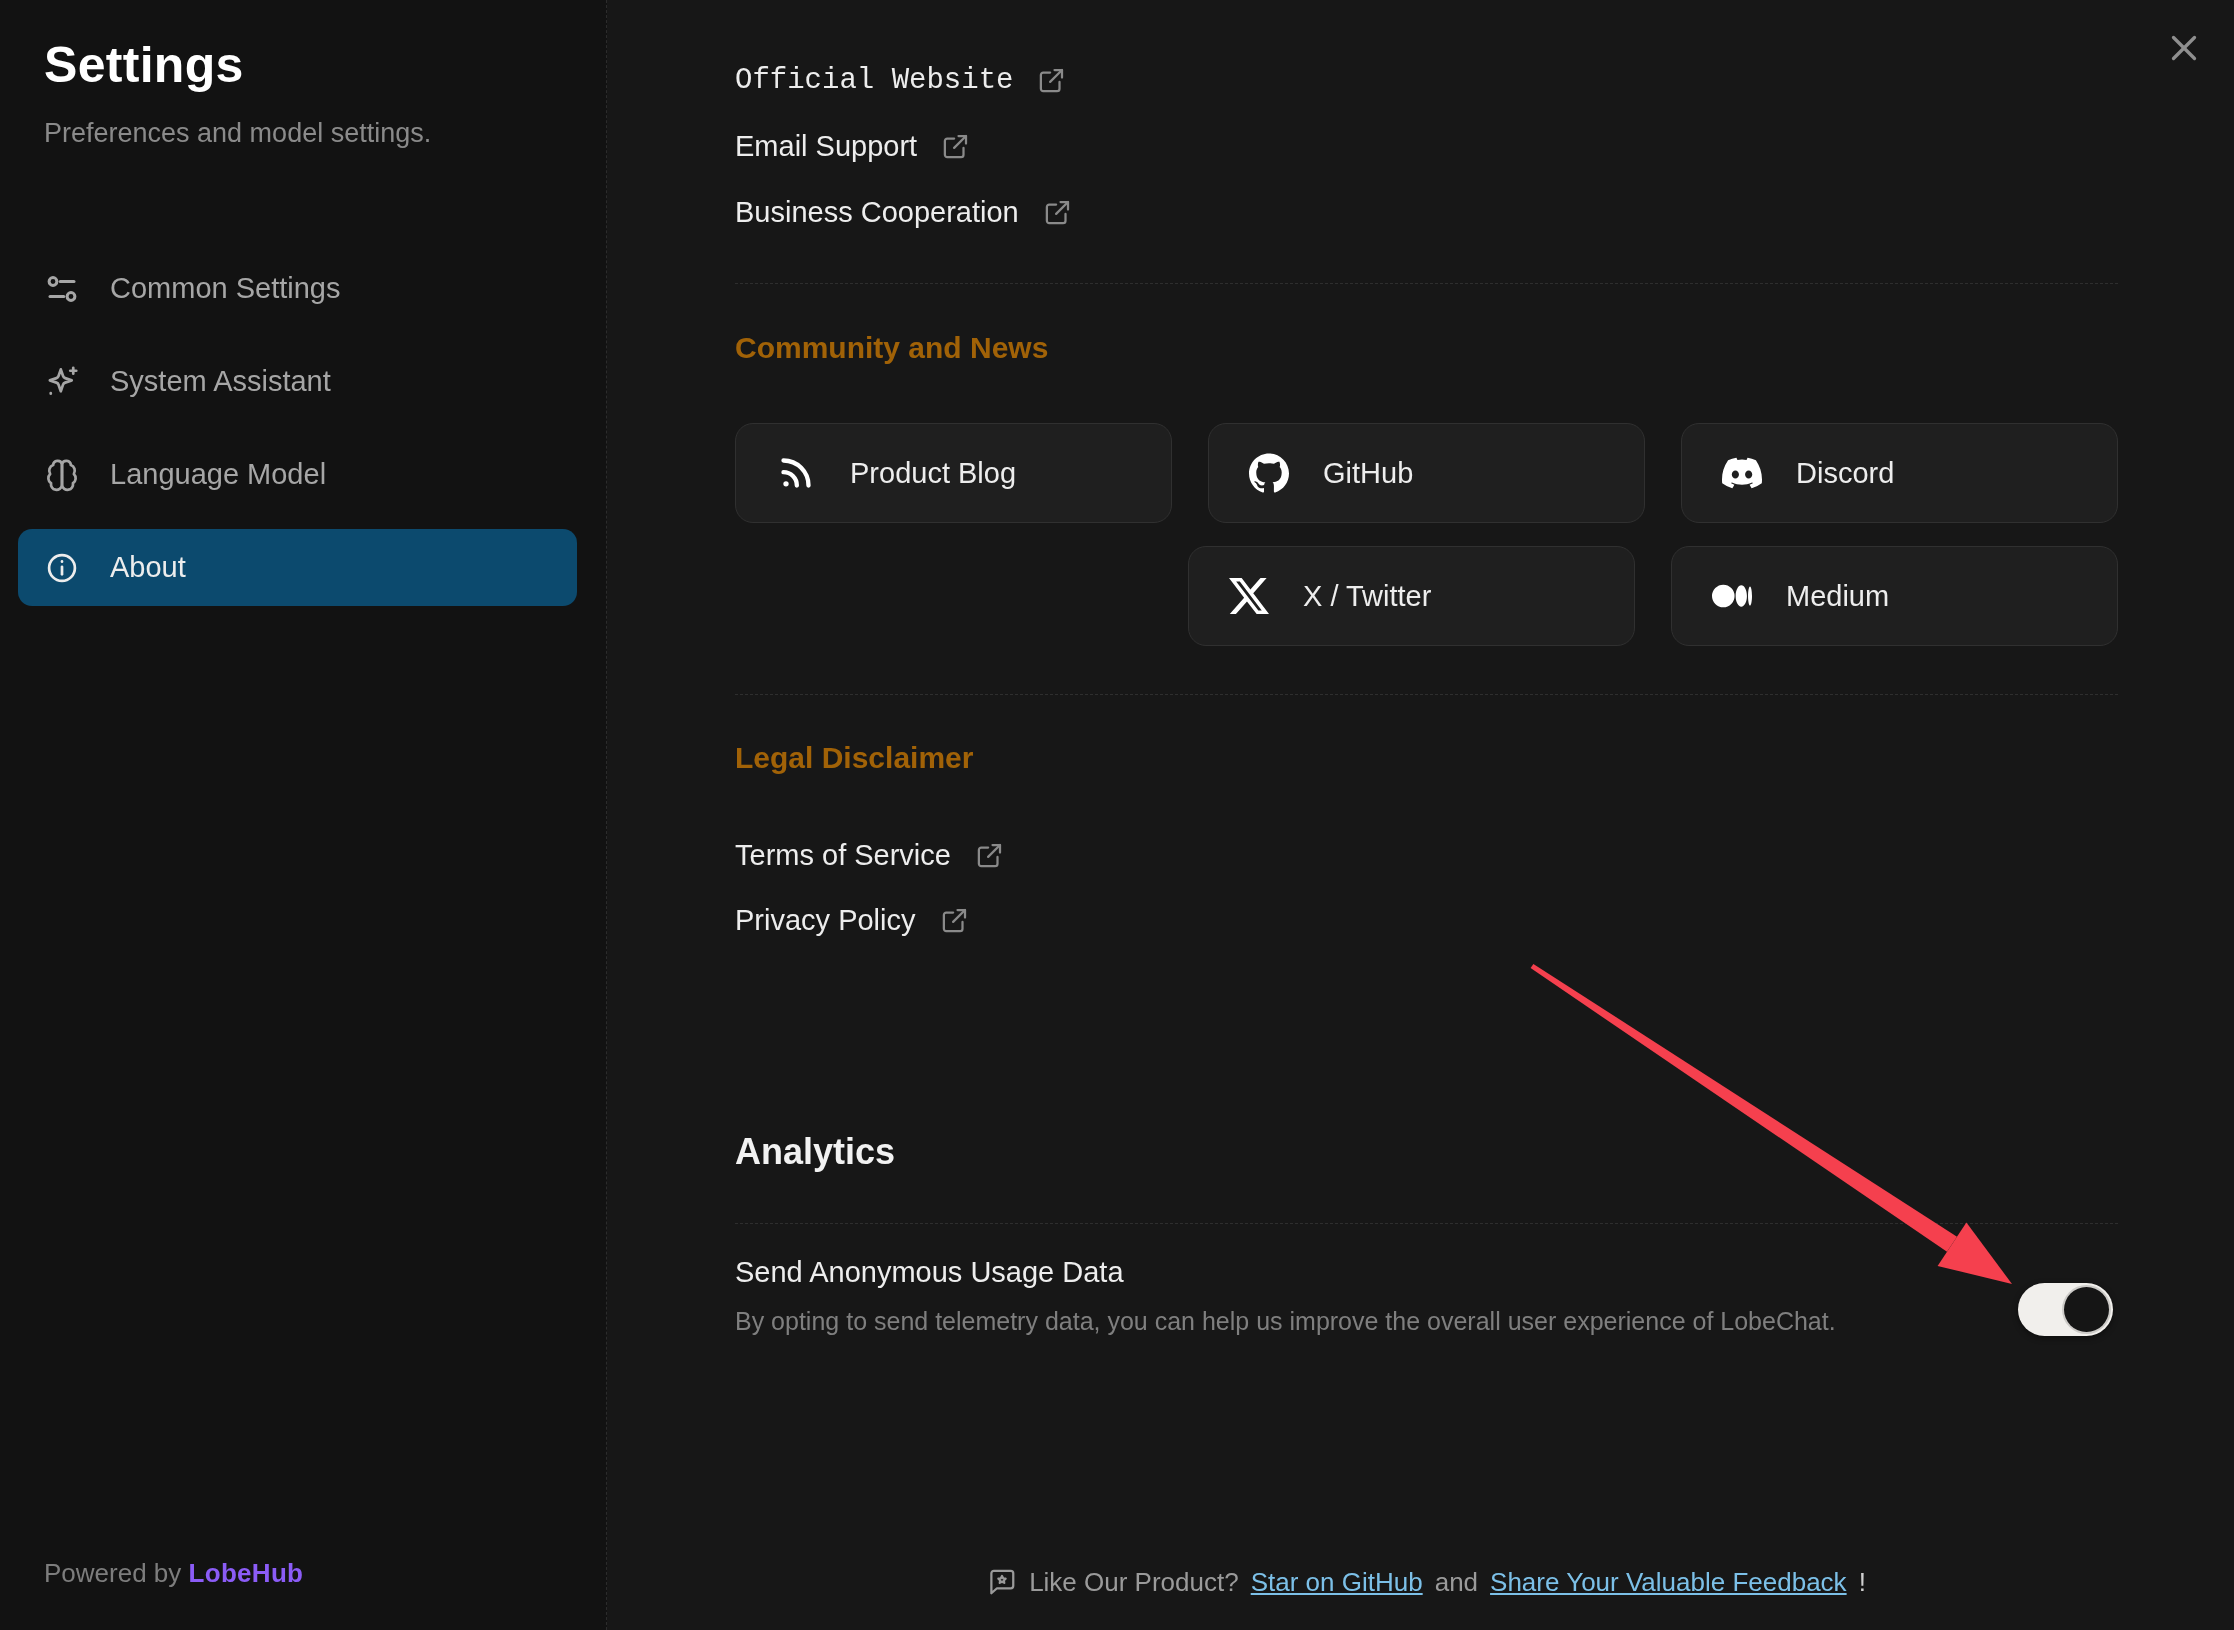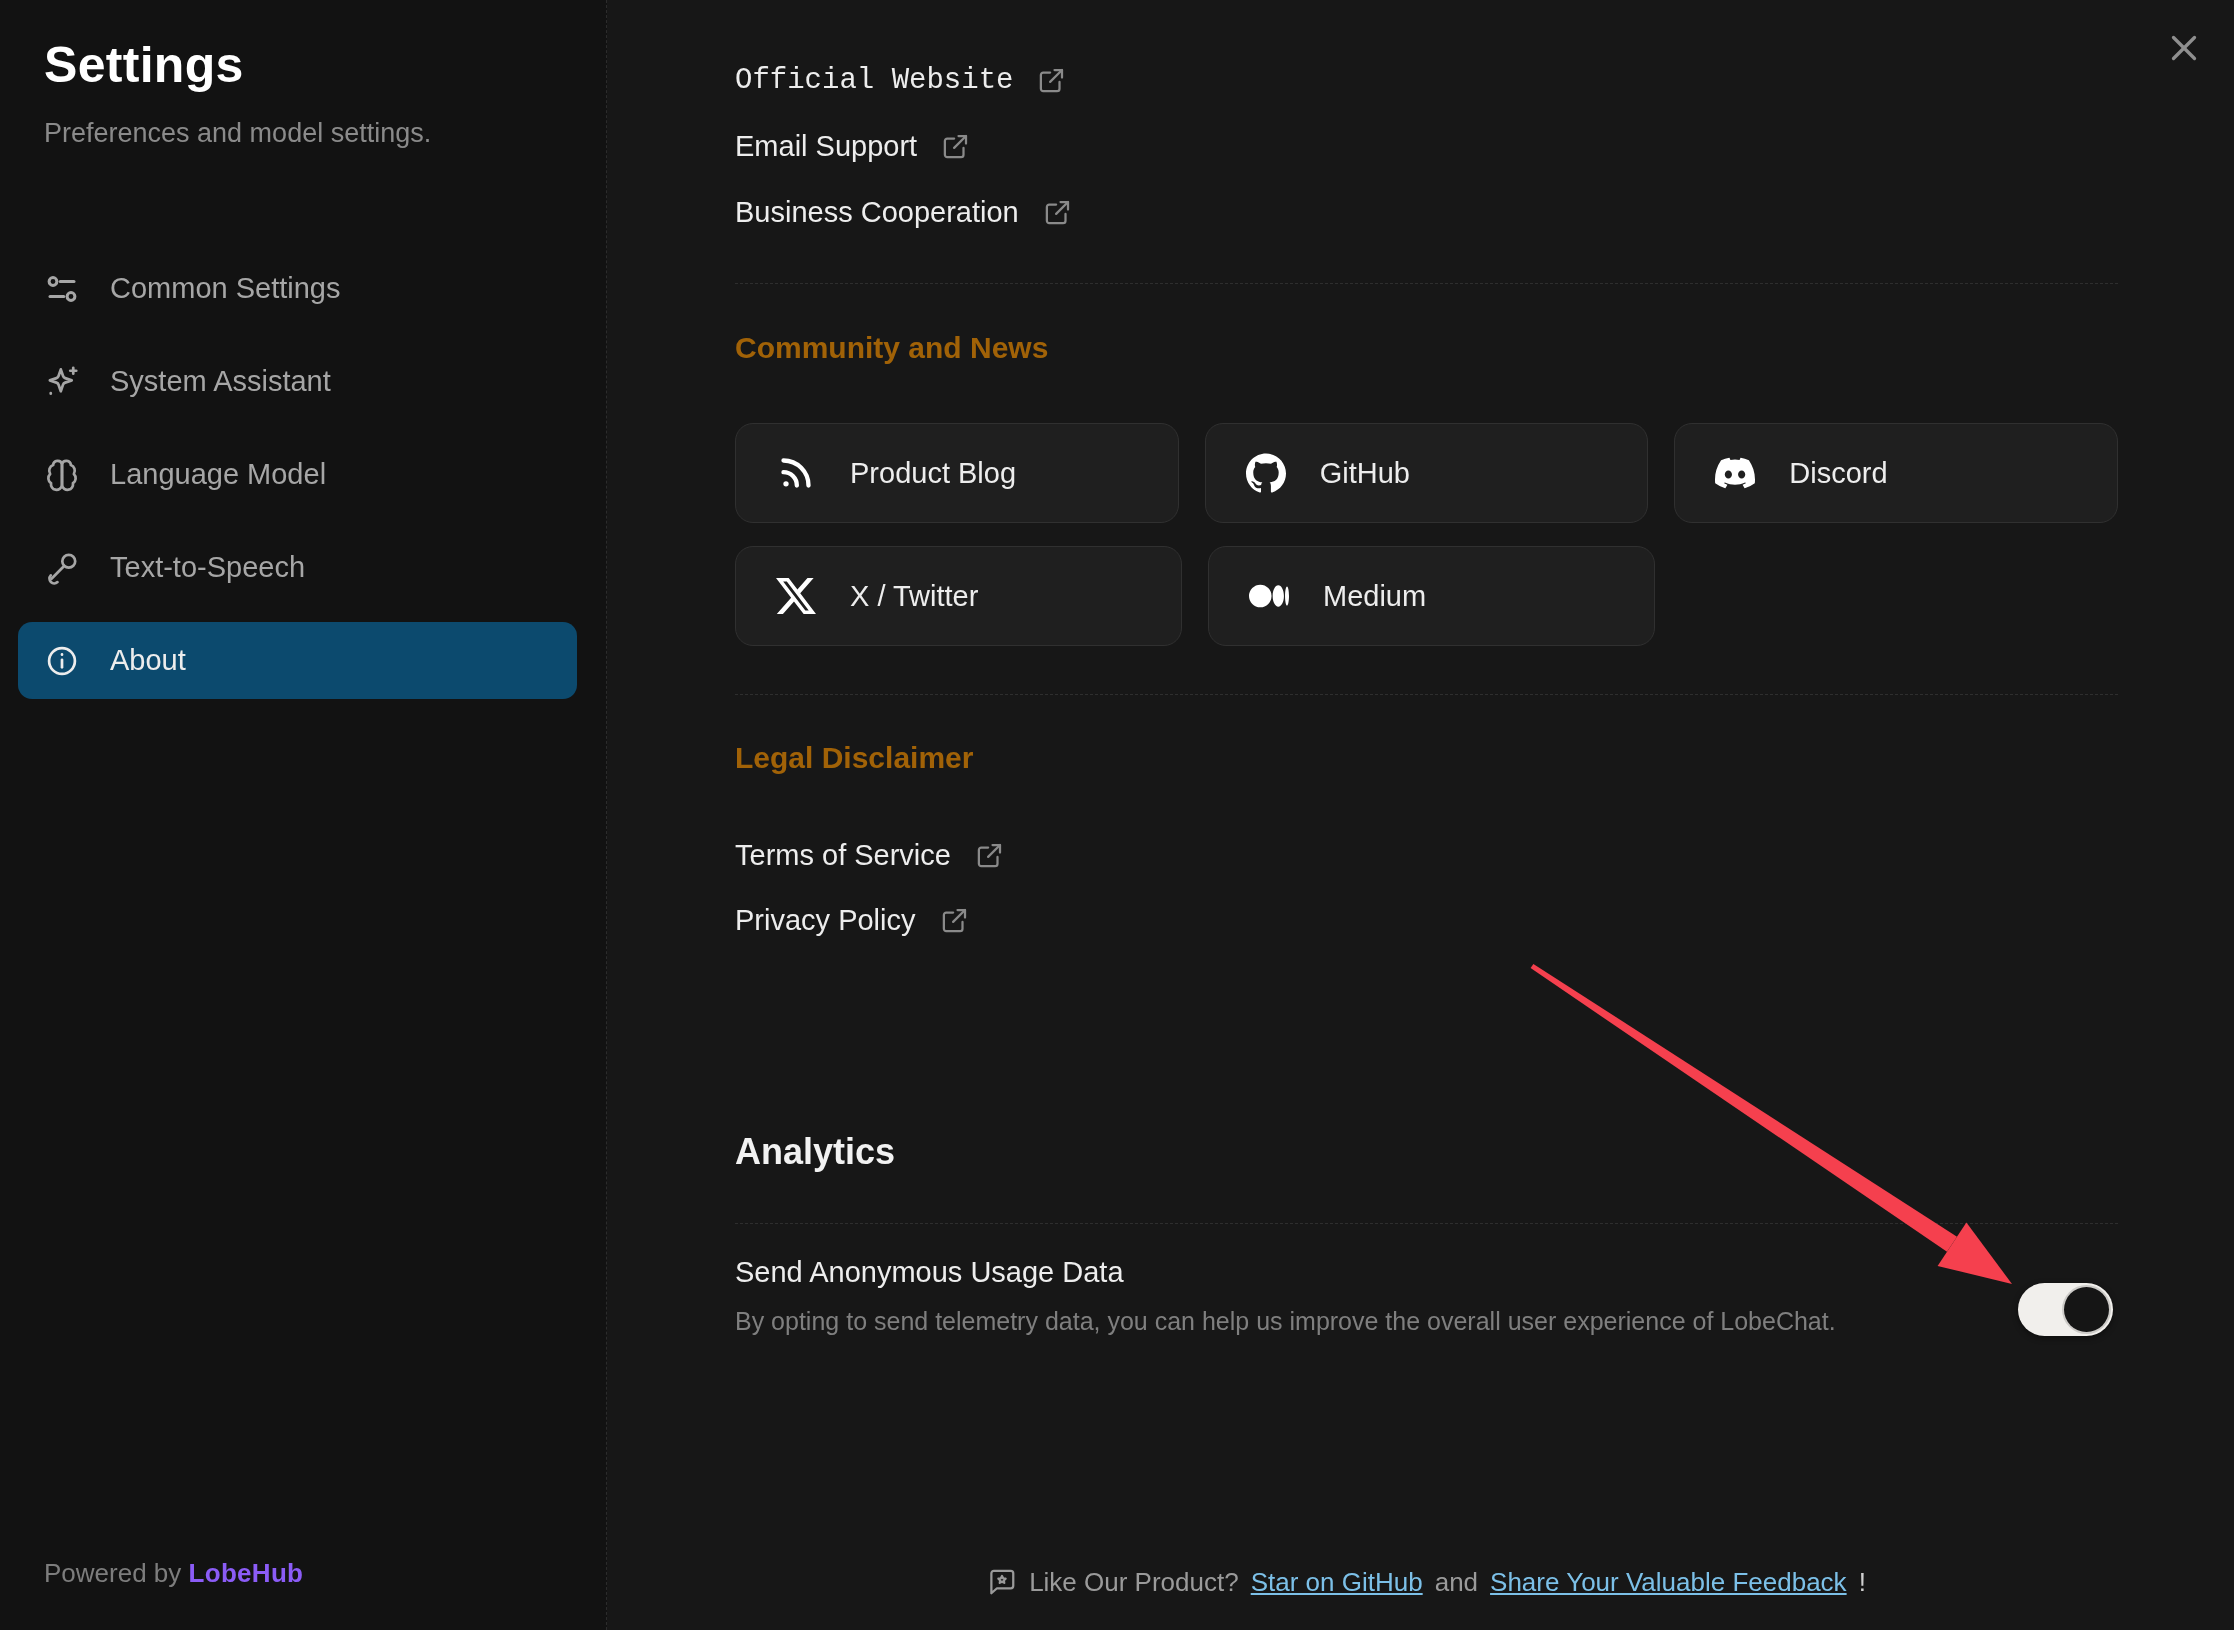--- a/index.html
+++ b/index.html
@@ -29,21 +29,21 @@
   
   .main { position:absolute; left:607px; top:0; right:0; height:1630px; overflow:hidden; }
   .blk { position:absolute; left:128px; width:1383px; }
   .cut-heading { top:-32px; font-size:34px; font-weight:800; color:#c9c9c9; }
   .link-row { display:flex; align-items:center; gap:24px; height:48px; font-size:29px; color:#ededed; cursor:pointer; }
   .link-row .ext { width:30px; height:30px; color:#8a8a8a; display:flex; }
   .link-row .ext svg { width:30px; height:30px; }
   .divider { border-top:1px dashed #2e2e2e; height:0; }
   .sec-heading { font-size:30px; font-weight:800; color:#a16207; }
   .sec-heading.bright { font-size:36px; color:#f2f2f2; }
-  .btn-row { display:flex; gap:26px; }
+  .btn-row { display:flex; gap:36px;justify-content:flex-end; }
   .soc-btn {
     width:447px; height:100px; border-radius:18px; background:#1f1f1f;
     border:1px solid #303030; display:flex; align-items:center; gap:34px;
     padding:0 40px; font-size:29px; color:#ededed; cursor:pointer;
   }
   .soc-btn .logo { width:40px; height:40px; display:flex; align-items:center; justify-content:center; color:#ffffff; }
   .soc-btn .logo svg { width:40px; height:40px; }
   .setting-label { font-size:29px; color:#ededed; }
   .setting-desc { font-size:25px; color:#7f7f7f; margin-top:18px; }
   .toggle {
@@ -102,30 +102,20 @@
       <span>System Assistant</span>
     </div>
     <div class="menu-item">
       <span class="icon">
         <svg viewBox="0 0 24 24" fill="none" stroke="currentColor" stroke-width="1.8" stroke-linejoin="round" stroke-linecap="round">
             <path d="M12 4.8a3 3 0 0 0-5.9.6 4 4 0 0 0-2 5.9 4 4 0 0 0 .6 6.2A3.4 3.4 0 0 0 12 18.8z"></path>
             <path d="M12 4.8a3 3 0 0 1 5.9.6 4 4 0 0 1 2 5.9 4 4 0 0 1-.6 6.2A3.4 3.4 0 0 1 12 18.8z"></path>
           </svg>
       </span>
       <span>Language Model</span>
-    </div>
-    <div class="menu-item">
-      <span class="icon">
-        <svg viewBox="0 0 24 24" fill="none" stroke="currentColor" stroke-width="1.8" stroke-linecap="round">
-            <circle cx="16.5" cy="7.5" r="4.3"></circle>
-            <path d="M13.4 10.7 5 19.2"></path>
-            <path d="M4.5 16.9c-1.2 1.3-1.1 3.2.1 4.4 1.2 1.2 3.1 1.3 4.4.1"></path>
-          </svg>
-      </span>
-      <span>Text-to-Speech</span>
     </div>
     <div class="menu-item active">
       <span class="icon">
         <svg viewBox="0 0 24 24" fill="none" stroke="currentColor" stroke-width="1.8" stroke-linecap="round">
             <circle cx="12" cy="12" r="8.6"></circle>
             <path d="M12 11.2v5"></path>
             <path d="M12 7.6v.2"></path>
           </svg>
       </span>
       <span>About</span>

